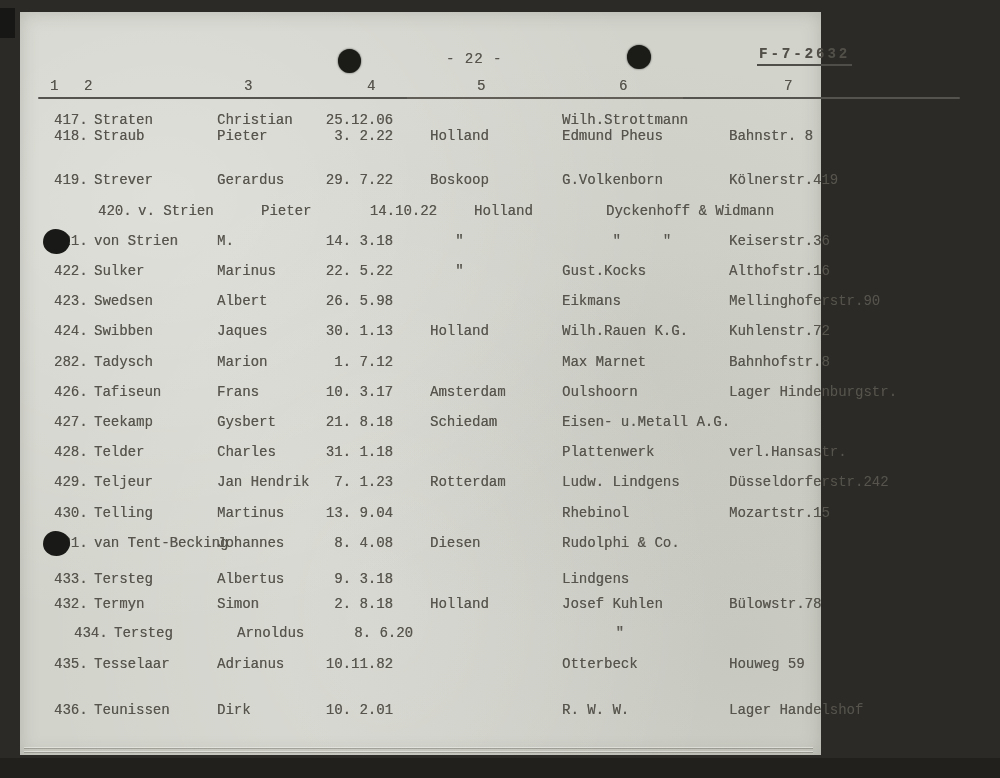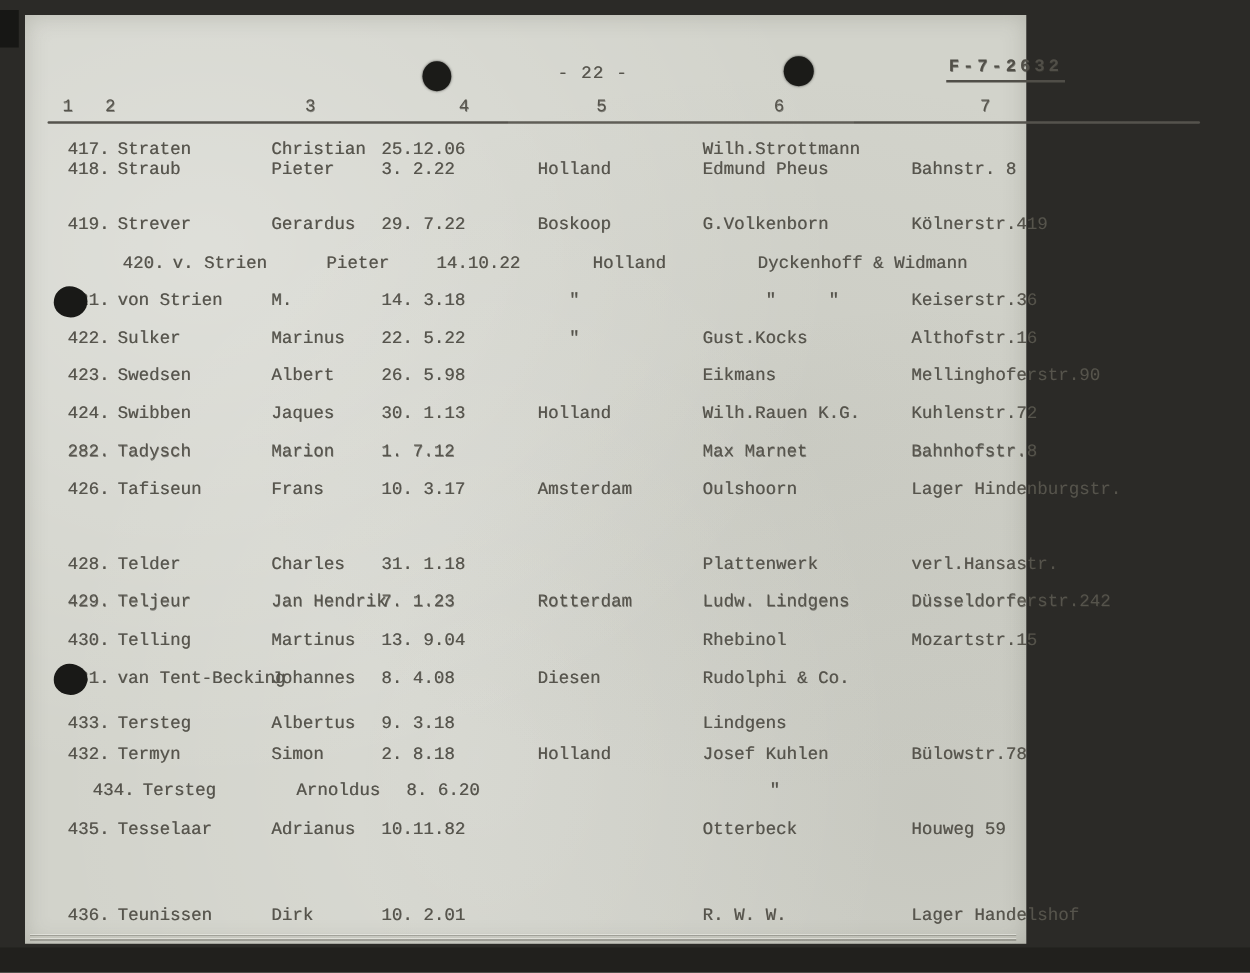--- a/index.html
+++ b/index.html
@@ -53,21 +53,21 @@
     position:absolute;left:18px;top:85px;width:922px;height:2px;
     background:linear-gradient(90deg,#55534d 0 40%,#605e57 40% 70%,#55534d 70% 100%);
     border-radius:1px;
   }
   .rows{position:absolute;left:0;top:0;width:100%;height:100%;}
   .row{position:absolute;left:0;width:100%;height:18px;}
   .cell{position:absolute;top:0;}
   .c-num {left:34px;}
   .c-sur {left:74px;}
   .c-giv {left:197px;}
-  .c-date{left:285px;width:88px;text-align:left;}
+  .c-date{left:285px;width:88px;text-align:right;}
   .c-pla {left:410px;}
   .c-firm{left:542px;}
   .c-addr{left:709px;}
   .blot{
     position:absolute;left:23px;top:-4px;width:27px;height:25px;
     background:#191917;border-radius:46% 54% 50% 50%/52% 48% 52% 48%;
   }
 </style>
 </head>
 <body>
@@ -175,20 +175,28 @@
       </div>
       <div class="row" style="top: 371.8px; padding-left: 28px;">
         <span class="typed cell c-num">426.</span>
         <span class="typed cell c-sur">Tafiseun</span>
         <span class="typed cell c-giv">Frans</span>
         <span class="typed cell c-date">10. 3.17</span>
         <span class="typed cell c-pla">Amsterdam</span>
         <span class="typed cell c-firm">Oulshoorn</span>
         <span class="typed cell c-addr">Lager Hindenburgstr.</span>
       </div>
+      <div class="row" style="top: 402px;">
+        <span class="typed cell c-num">427.</span>
+        <span class="typed cell c-sur">Teekamp</span>
+        <span class="typed cell c-giv">Gysbert</span>
+        <span class="typed cell c-date">21. 8.18</span>
+        <span class="typed cell c-pla">Schiedam</span>
+        <span class="typed cell c-firm">Eisen- u.Metall A.G.</span>
+      </div>
       <div class="row" style="top: 432.2px;">
         <span class="typed cell c-num">428.</span>
         <span class="typed cell c-sur">Telder</span>
         <span class="typed cell c-giv">Charles</span>
         <span class="typed cell c-date">31. 1.18</span>
         <span class="typed cell c-firm">Plattenwerk</span>
         <span class="typed cell c-addr">verl.Hansastr.</span>
       </div>
       <div class="row" style="top: 462.4px;">
         <span class="typed cell c-num">429.</span>
@@ -240,21 +248,21 @@
         <span class="typed cell c-firm">    "</span>
       </div>
       <div class="row" style="top: 643.6px;">
         <span class="typed cell c-num">435.</span>
         <span class="typed cell c-sur">Tesselaar</span>
         <span class="typed cell c-giv">Adrianus</span>
         <span class="typed cell c-date">10.11.82</span>
         <span class="typed cell c-firm">Otterbeck</span>
         <span class="typed cell c-addr">Houweg 59</span>
       </div>
-      <div class="row" style="top: 713px;">
+      <div class="row" style="top: 690px;">
         <span class="typed cell c-num">436.</span>
         <span class="typed cell c-sur">Teunissen</span>
         <span class="typed cell c-giv">Dirk</span>
         <span class="typed cell c-date">10. 2.01</span>
         <span class="typed cell c-firm">R. W. W.</span>
         <span class="typed cell c-addr">Lager Handelshof</span>
       </div>
     </div>
 
   <div class="paper-stack-lines"></div>

